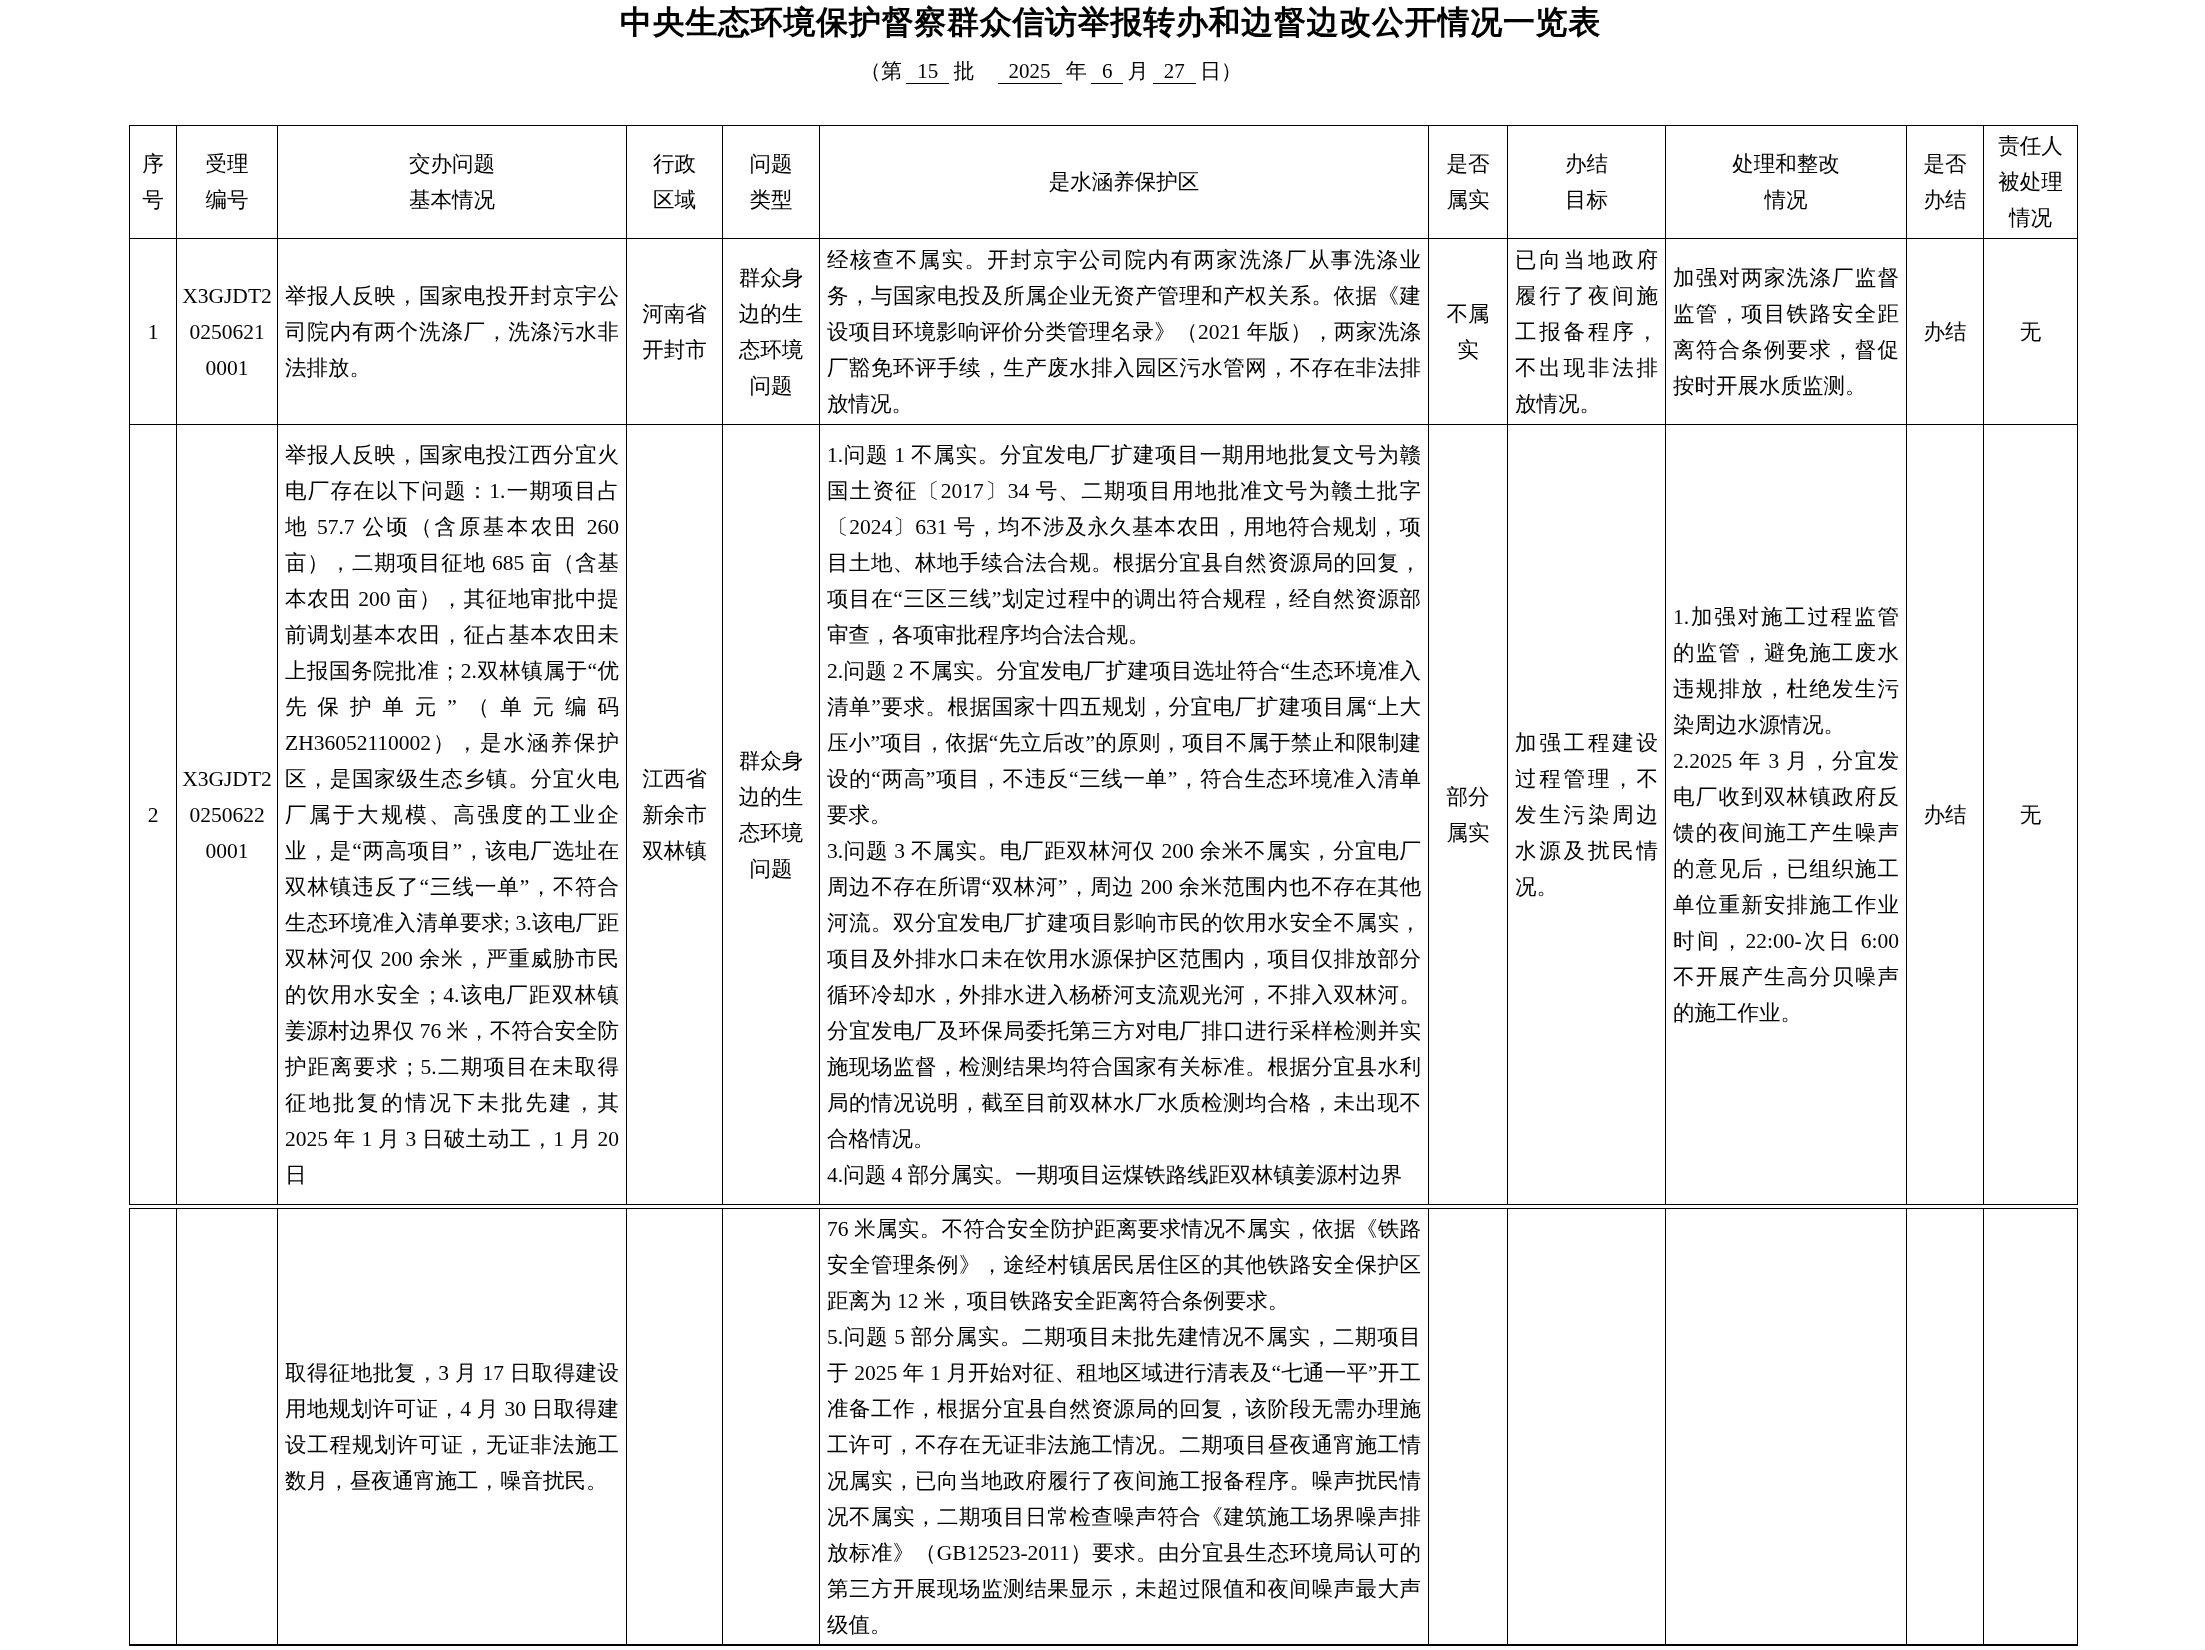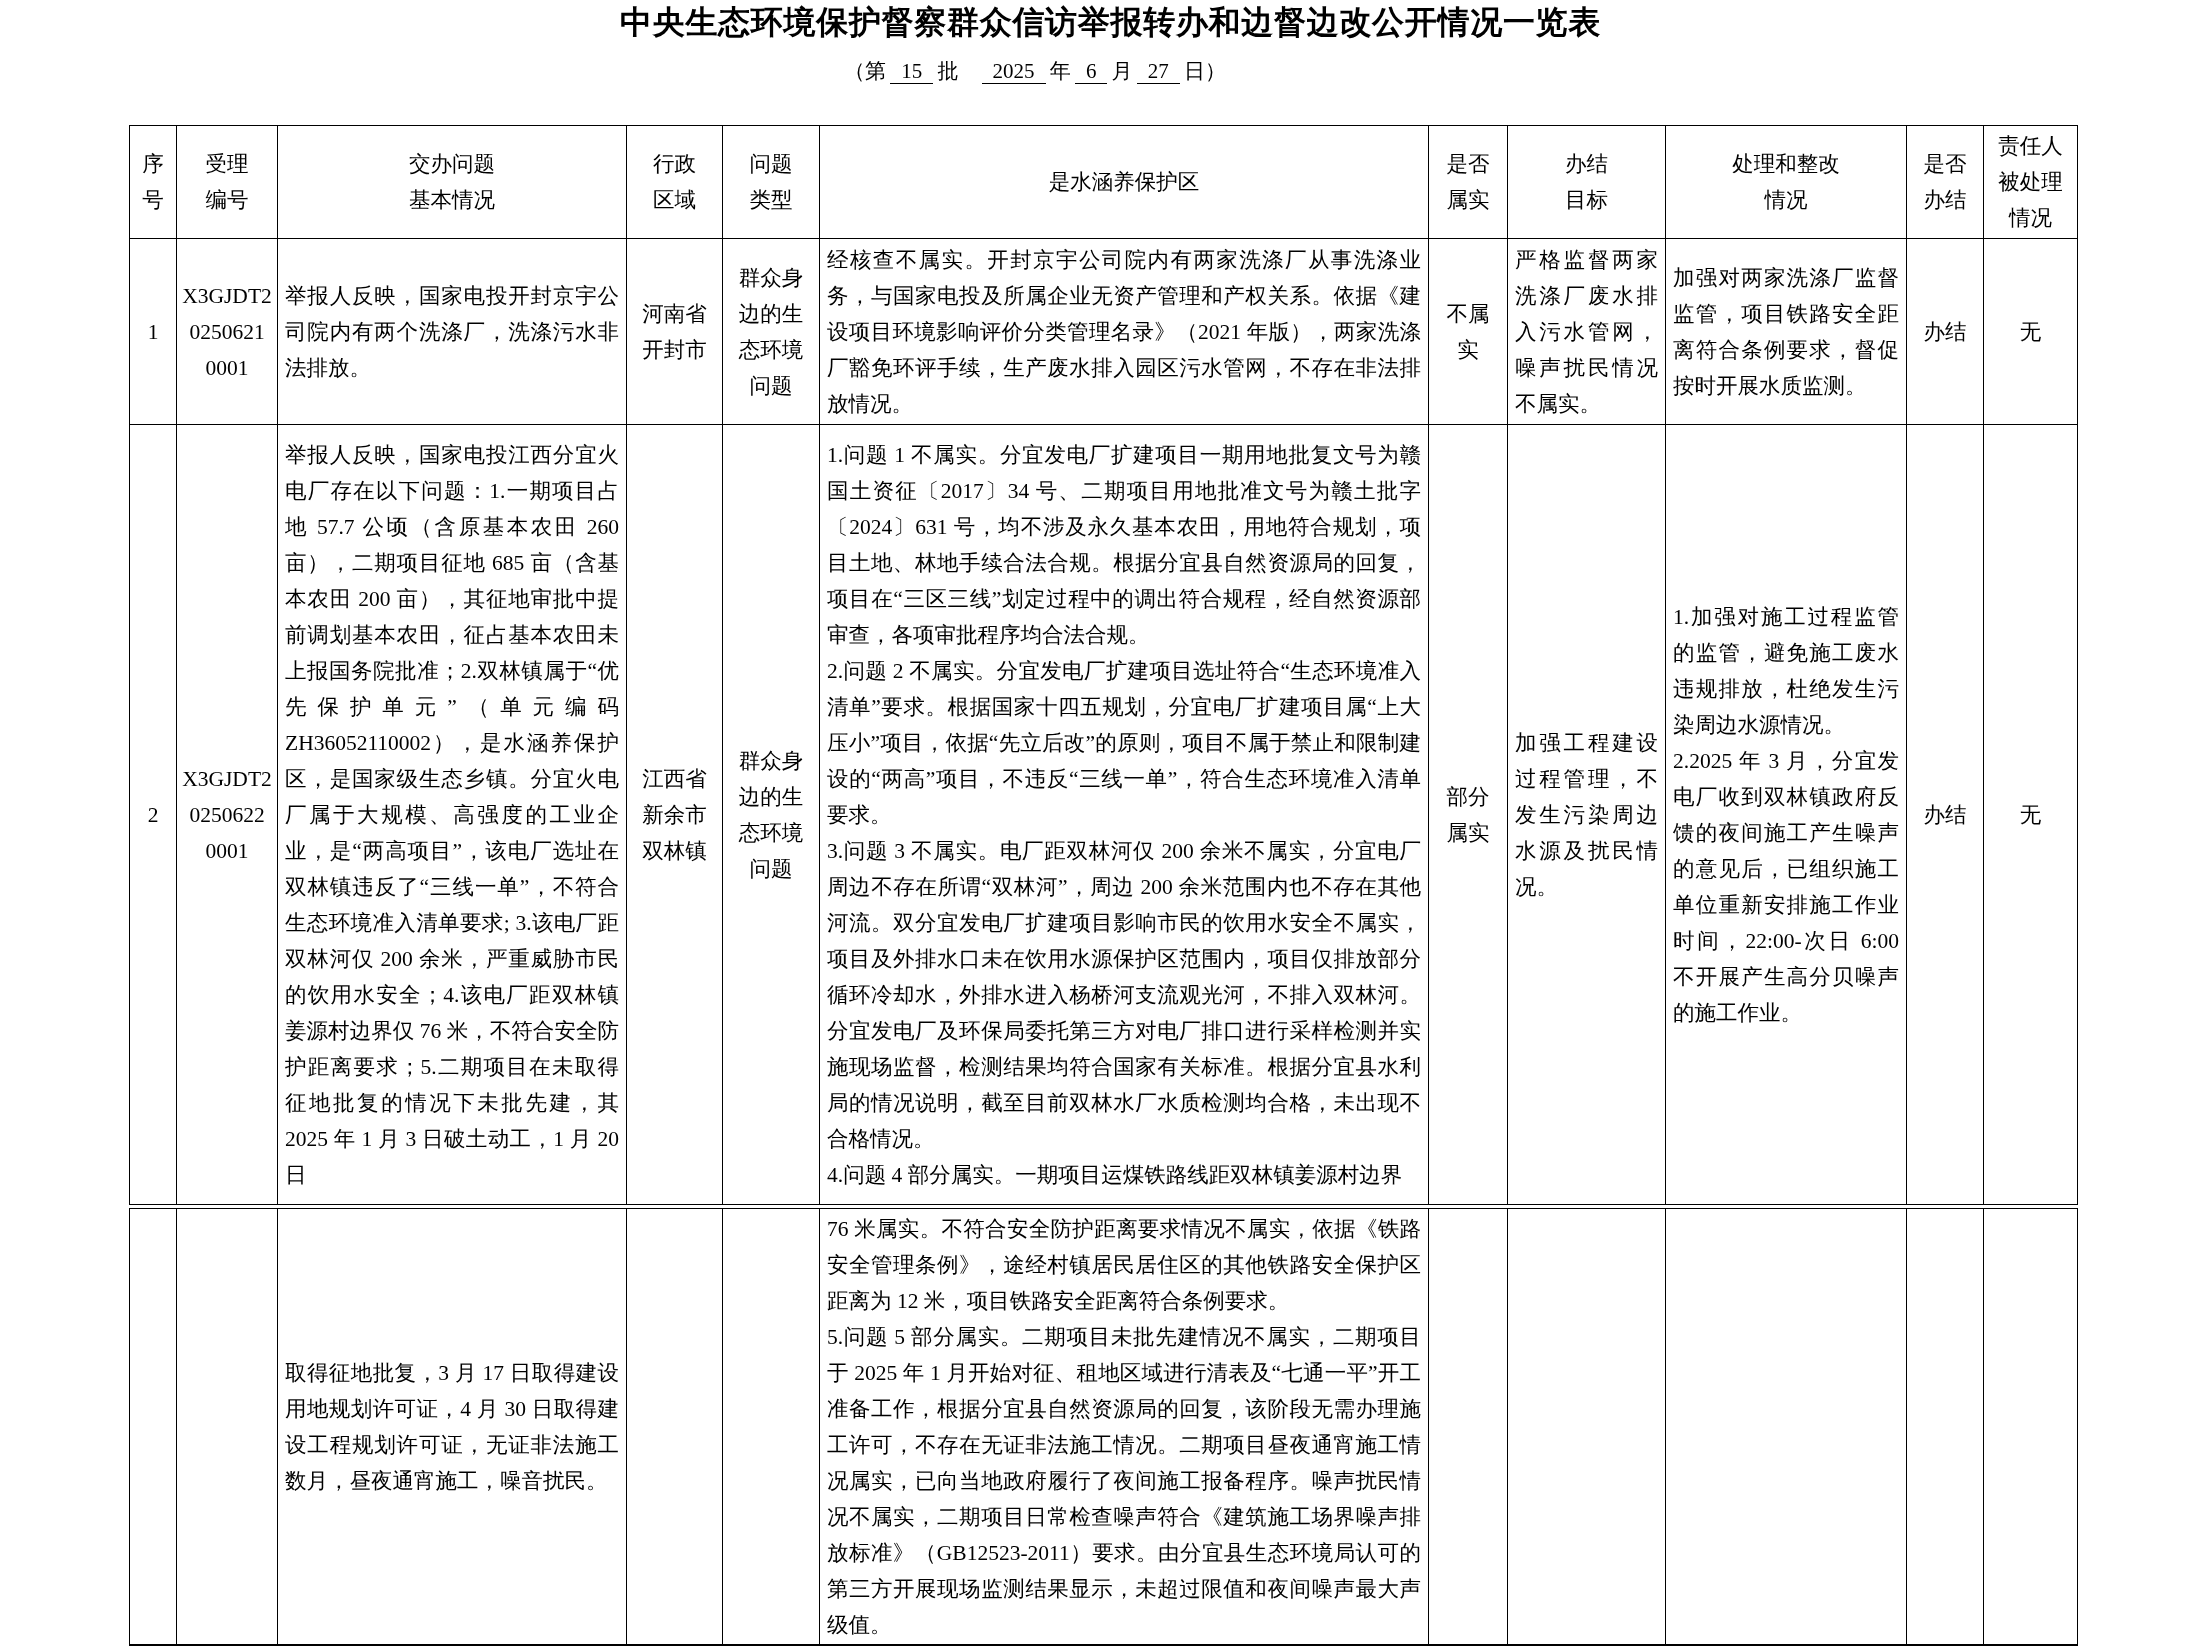--- a/index.html
+++ b/index.html
@@ -6,21 +6,21 @@
   body {
     width:2205px; height:1650px; position:relative; overflow:hidden;
     font-family:"Liberation Serif","DejaVu Serif",serif;
   }
   .page-title {
     position:absolute; top:2.8px; left:0; width:2205px; text-align:center;
     font-family:"Liberation Sans","DejaVu Sans",sans-serif;
     font-weight:bold; font-size:32px; line-height:39px; letter-spacing:0.7px;margin-left:8px;
   }
   .page-subtitle {
-    position:absolute; top:57px; left:0; width:2070px; text-align:center;
+    position:absolute; top:57px; left:16px; width:2070px; text-align:center;
     font-size:21px; line-height:28px;
   }
   .page-subtitle .num { border-bottom:1.4px solid #000; padding:0 11px; }
   .page-subtitle .seg { padding:0 4.2px; }
 
   .table-wrap { position:absolute; left:129px; top:125px; width:1950px; }
   table.doc-table { border-collapse:collapse; table-layout:fixed; width:1948px; background:#fff; }
   table.doc-table td {
     border:1.4px solid #000;
     font-size:21.5px; line-height:36px;
@@ -97,21 +97,21 @@
       <td class="cell-text">举报人反映，国家电投开封京宇公司院内有两个洗涤厂，洗涤污水非法排放。</td>
       <td class="cell-center">河南省
 开封市</td>
       <td class="cell-center">群众身
 边的生
 态环境
 问题</td>
       <td class="cell-text">经核查不属实。开封京宇公司院内有两家洗涤厂从事洗涤业务，与国家电投及所属企业无资产管理和产权关系。依据《建设项目环境影响评价分类管理名录》（2021 年版），两家洗涤厂豁免环评手续，生产废水排入园区污水管网，不存在非法排放情况。</td>
       <td class="cell-center">不属
 实</td>
-      <td class="cell-text">严格监督两家洗涤厂废水排入污水管网，噪声扰民情况不属实。</td>
+      <td class="cell-text">已向当地政府履行了夜间施工报备程序，不出现非法排放情况。</td>
       <td class="cell-text">加强对两家洗涤厂监督监管，项目铁路安全距离符合条例要求，督促按时开展水质监测。</td>
       <td class="cell-center">办结</td>
       <td class="cell-center">无</td>
     </tr>
 
     <tr style="height:780px" class="dbl-b">
       <td class="cell-center">2</td>
       <td class="cell-center">X3GJDT2
 0250622
 0001</td>

